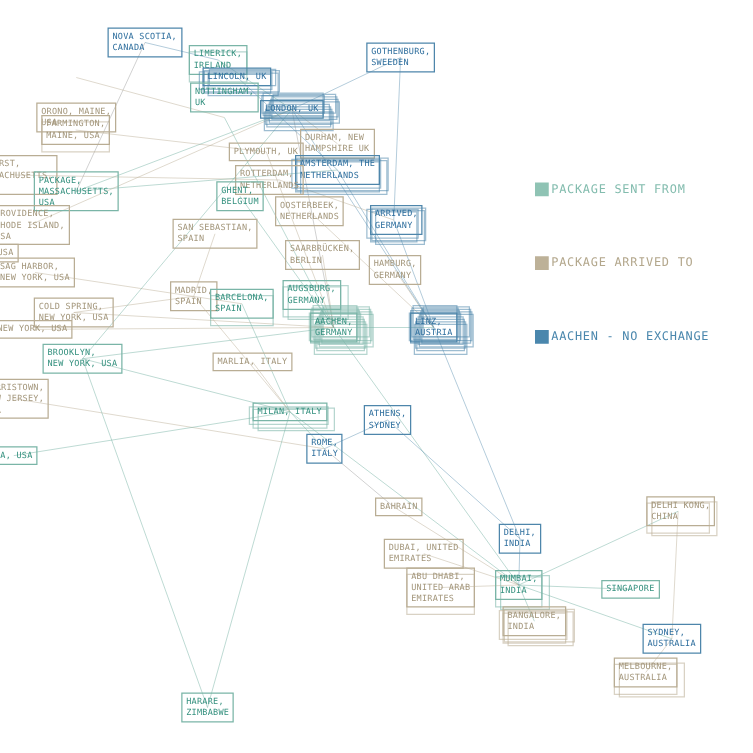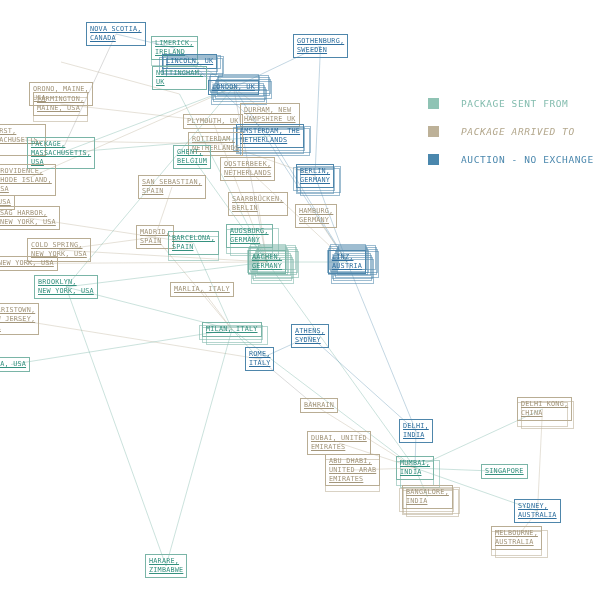--- a/index.html
+++ b/index.html
@@ -27,21 +27,20 @@
     z-index: 3;
     font-size: 6.8px;
     line-height: 1.3;
     letter-spacing: 0.2px;
   }
   .node .lab {
     position: relative;
     z-index: 2;
     display: block;
     white-space: pre-line;
-    text-decoration: underline;
   }
   .stackrect {
     position: absolute;
     border: 1px solid;
     box-sizing: border-box;
     opacity: 0.55;
     z-index: 1;
     pointer-events: none;
   }
   .node.teal, .stackrect.teal { border-color: #7ab5a7; }
@@ -52,36 +51,37 @@
   .node.blue { color: #2f6f9e; }
   .legend {
     position: absolute;
     left: 428px;
     top: 98px;
     z-index: 4;
   }
   .legend-row {
     display: flex;
     align-items: center;
-    gap: 22px;
+    gap: 2px;
     margin-bottom: 17px;
+    margin-top: 48px;
   }
   .swatch {
     width: 11px;
     height: 11px;
     display: inline-block;
     flex: 0 0 auto;
   }
   .legend-label {
     font-size: 9.5px;
     letter-spacing: 0.6px;
     white-space: nowrap;
   }
   .legend-row.sent .legend-label { color: #83bcae; }
-  .legend-row.arrived .legend-label { color: #b3a78c; font-style: italic; }
+  .legend-row.arrived .legend-label { color: #b3a78c; }
   .legend-row.auction .legend-label { color: #4a87ad; }
 </style>
 </head>
 <body>
 
 <div id="viz">
   <svg id="edges" width="602" height="602" viewBox="0 0 602 602">
       <line x1="116" y1="34" x2="174.5" y2="48" stroke="#5a8fb0" stroke-width="0.8" class="edge"></line>
       <line x1="116" y1="34" x2="61" y2="153" stroke="#9a9a9a" stroke-width="0.8" class="edge"></line>
       <line x1="61" y1="62" x2="179.5" y2="94" stroke="#b9ac93" stroke-width="0.8" class="edge"></line>
@@ -146,21 +146,21 @@
     <div class="legend-row sent">
       <span class="swatch" style="background: rgb(143, 195, 180);"></span>
       <span class="legend-label">PACKAGE SENT FROM</span>
     </div>
     <div class="legend-row arrived">
       <span class="swatch" style="background: rgb(189, 177, 152);"></span>
       <span class="legend-label">PACKAGE ARRIVED TO</span>
     </div>
     <div class="legend-row auction">
       <span class="swatch" style="background: rgb(74, 135, 173);"></span>
-      <span class="legend-label">AUCTION - NO EXCHANGE</span>
+      <span class="legend-label">AACHEN - NO EXCHANGE</span>
     </div>
   </div>
 <div class="node blue" style="left: 86px; top: 22px;">
       <span class="lab">NOVA SCOTIA,
 CANADA</span>
     </div>
     <div class="node teal" style="left: 151px; top: 36px;">
       <span class="lab">LIMERICK,
 IRELAND</span>
       <div class="stackrect teal" style="left: -1px; top: 4px; width: 47px; height: 25px;"></div>
@@ -243,21 +243,21 @@
     <div class="node tan" style="left: -8px; top: 164px;">
       <span class="lab">PROVIDENCE,
 RHODE ISLAND,
 USA</span>
     </div>
     <div class="node tan" style="left: 138px; top: 175px;">
       <span class="lab">SAN SEBASTIAN,
 SPAIN</span>
     </div>
     <div class="node blue" style="left: 296px; top: 164px;">
-      <span class="lab">BERLIN,
+      <span class="lab">ARRIVED,
 GERMANY</span>
       <div class="stackrect blue" style="left: -1px; top: 4px; width: 38px; height: 25px;"></div>
       <div class="stackrect blue" style="left: 3px; top: 3px; width: 40px; height: 28px;"></div>
       <div class="stackrect blue" style="left: -4px; top: 2px; width: 42px; height: 24px;"></div>
       <div class="stackrect blue" style="left: 0px; top: 1px; width: 44px; height: 27px;"></div>
     </div>
     <div class="node tan" style="left: 228px; top: 192px;">
       <span class="lab">SAARBRÜCKEN,
 BERLIN</span>
     </div>

